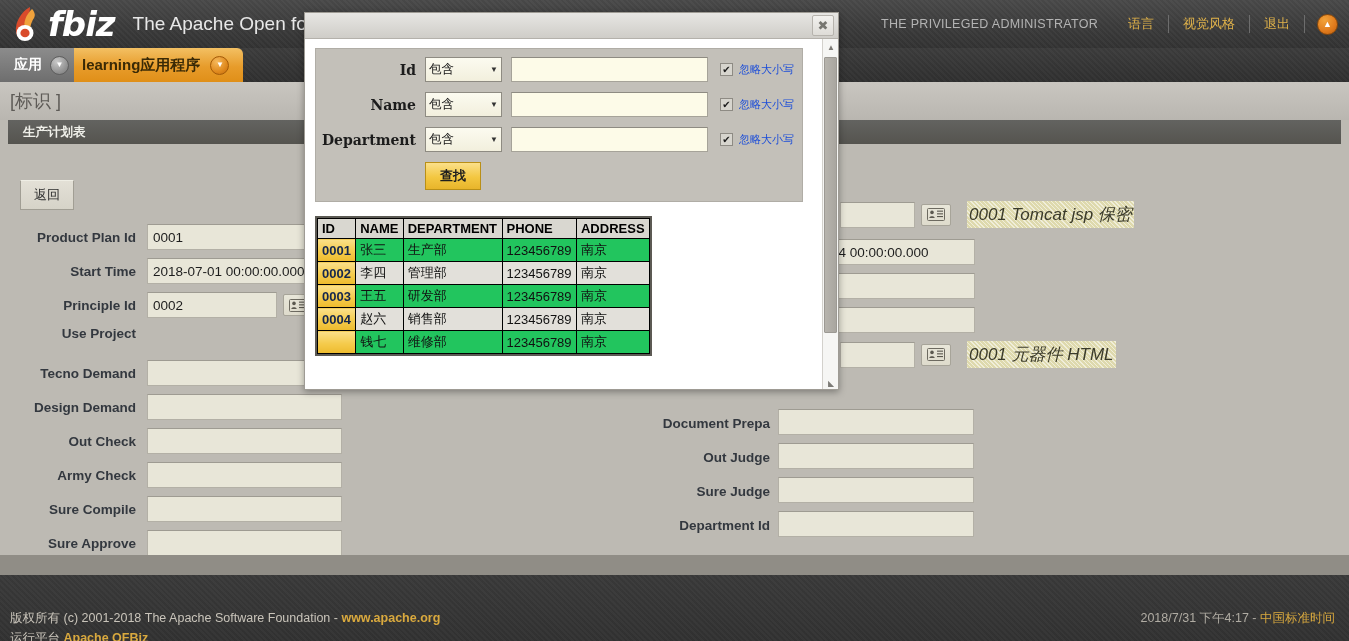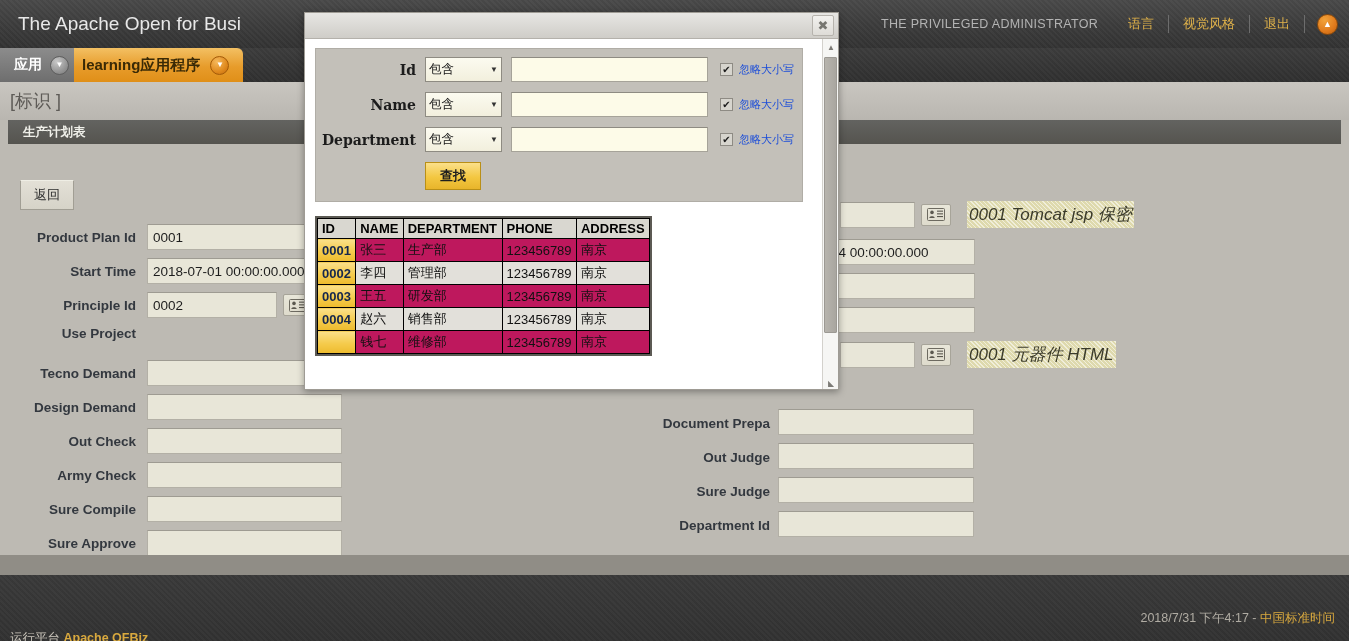--- a/index.html
+++ b/index.html
@@ -412,36 +412,47 @@
     text-align: left;
     color: #000;
     white-space: nowrap;
   }
   table.results td {
     border: 1px solid #000;
     padding: 2px 4px;
     color: #111;
     white-space: nowrap;
   }
-  table.results tr.odd td { background: #be185d; }
+  table.results tr.odd td { background: #22c55e; }
   table.results tr.even td { background: #e2e0da; }
   td.idcell {
     background: linear-gradient(180deg, #fbe08a 0%, #f5cb4c 55%, #edbb2d 100%) !important;
     font-weight: bold;
     color: #14264d;
     text-align: center;
   }
   .id-link { color: #14264d; text-decoration: none; font-weight: bold; cursor: pointer; }
 </style>
 </head>
 <body>
 
 <div id="app">
 
   <div class="topbar">
+    <div class="logo-wrap">
+      <span class="logo-flame">
+        <svg width="40" height="36" viewBox="0 0 40 36">
+          <path d="M20 1 C11 6, 5 16, 6 26 C7 32, 12 35, 17 34 C13 30, 12 24, 15 18 C17 13, 20 8, 20 1 Z" fill="#d94b2b"></path>
+          <path d="M22 3 C16 9, 13 16, 15 23 C16 27, 19 30, 22 30 C19 25, 20 18, 24 12 C26 9, 24 5, 22 3 Z" fill="#f0a23c"></path>
+          <ellipse cx="15" cy="27" rx="8.5" ry="8" fill="#ffffff"></ellipse>
+          <ellipse cx="15" cy="27" rx="4.6" ry="4.3" fill="#d94b2b"></ellipse>
+        </svg>
+      </span>
+      <span class="logo-text">fbiz</span>
+    </div>
     <div class="header-tagline">The Apache Open for Busi</div>
 
     <div class="topbar-right">
       <span class="admin-label">THE PRIVILEGED ADMINISTRATOR</span>
       <a class="hdr-link">语言</a>
       <span class="hdr-sep"></span>
       <a class="hdr-link">视觉风格</a>
       <span class="hdr-sep"></span>
       <a class="hdr-link">退出</a>
       <span class="hdr-sep"></span>
@@ -579,20 +590,23 @@
         </div>
 
       <div class="modify-btn-wrap">
         <button class="btn-gold">修改</button>
       </div>
     </div>
   </div>
 
   <div class="footer-sep"></div>
   <div class="footer">
+    <div class="footer-l1">
+      <span class="footer-cn">版权所有 (c) 2001-2018 The Apache Software Foundation - </span><a class="footer-link">www.apache.org</a>
+    </div>
     <div class="footer-l2">
       <span class="footer-cn">运行平台 </span><a class="footer-link">Apache OFBiz</a>
     </div>
     <div class="footer-right">
       <span>2018/7/31 下午4:17 - </span><span class="tz">中国标准时间</span>
     </div>
   </div>
 
   <div class="modal-window">
     <div class="modal-titlebar">

